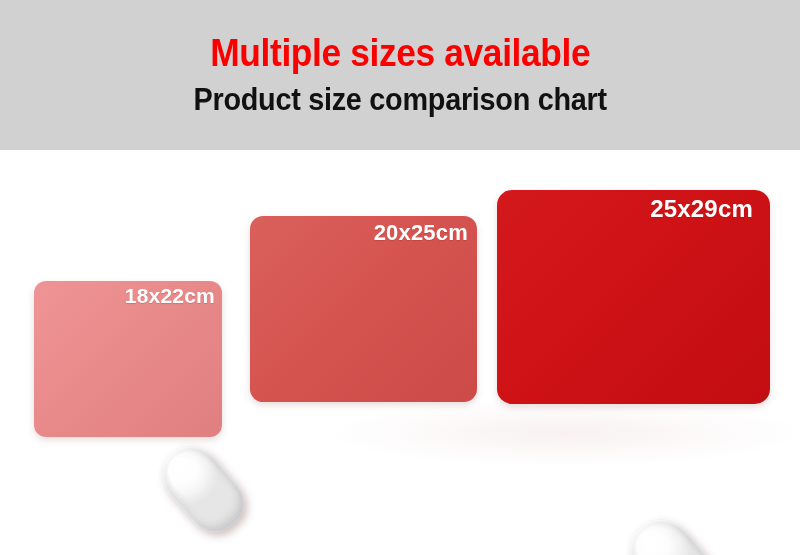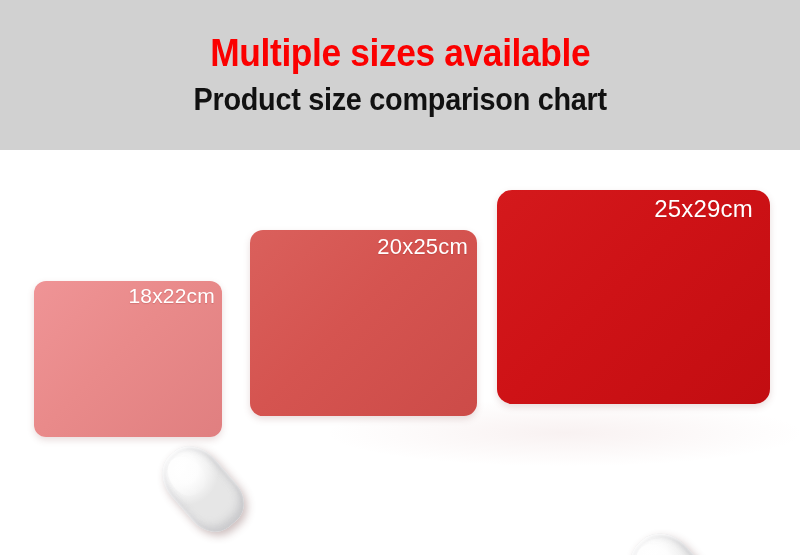--- a/index.html
+++ b/index.html
@@ -93,39 +93,39 @@
     left: 34px;
     top: 107px;
     width: 188px;
     height: 156px;
     background: linear-gradient(135deg, #ef9496 0%, #e98a8a 45%, #e07f80 100%);
     border-radius: 12px;
     margin-top: 24px;
   }
   .pad-2 {
     left: 250px;
-    top: 80px;
+    top: 66px;
     width: 227px;
     height: 186px;
     background: linear-gradient(135deg, #da605c 0%, #d55450 45%, #cc4b48 100%);
     border-radius: 13px;
   }
   .pad-3 {
     left: 497px;
     top: 40px;
     width: 273px;
     height: 214px;
     background: linear-gradient(135deg, #d4191c 0%, #ce1216 45%, #c20d11 100%);
     border-radius: 15px;
   }
 
   .pad-label {
     position: absolute;
     color: #ffffff;
-    font-weight: normal;
+    font-weight: bold;
     white-space: nowrap;
     letter-spacing: 0.2px;
     text-shadow: 0 1px 1px rgba(120,20,20,0.20);
   }
   .pad-1 .pad-label {
     right: 7px;
     top: 2px;
     font-size: 21px;
     line-height: 26px;
   }

